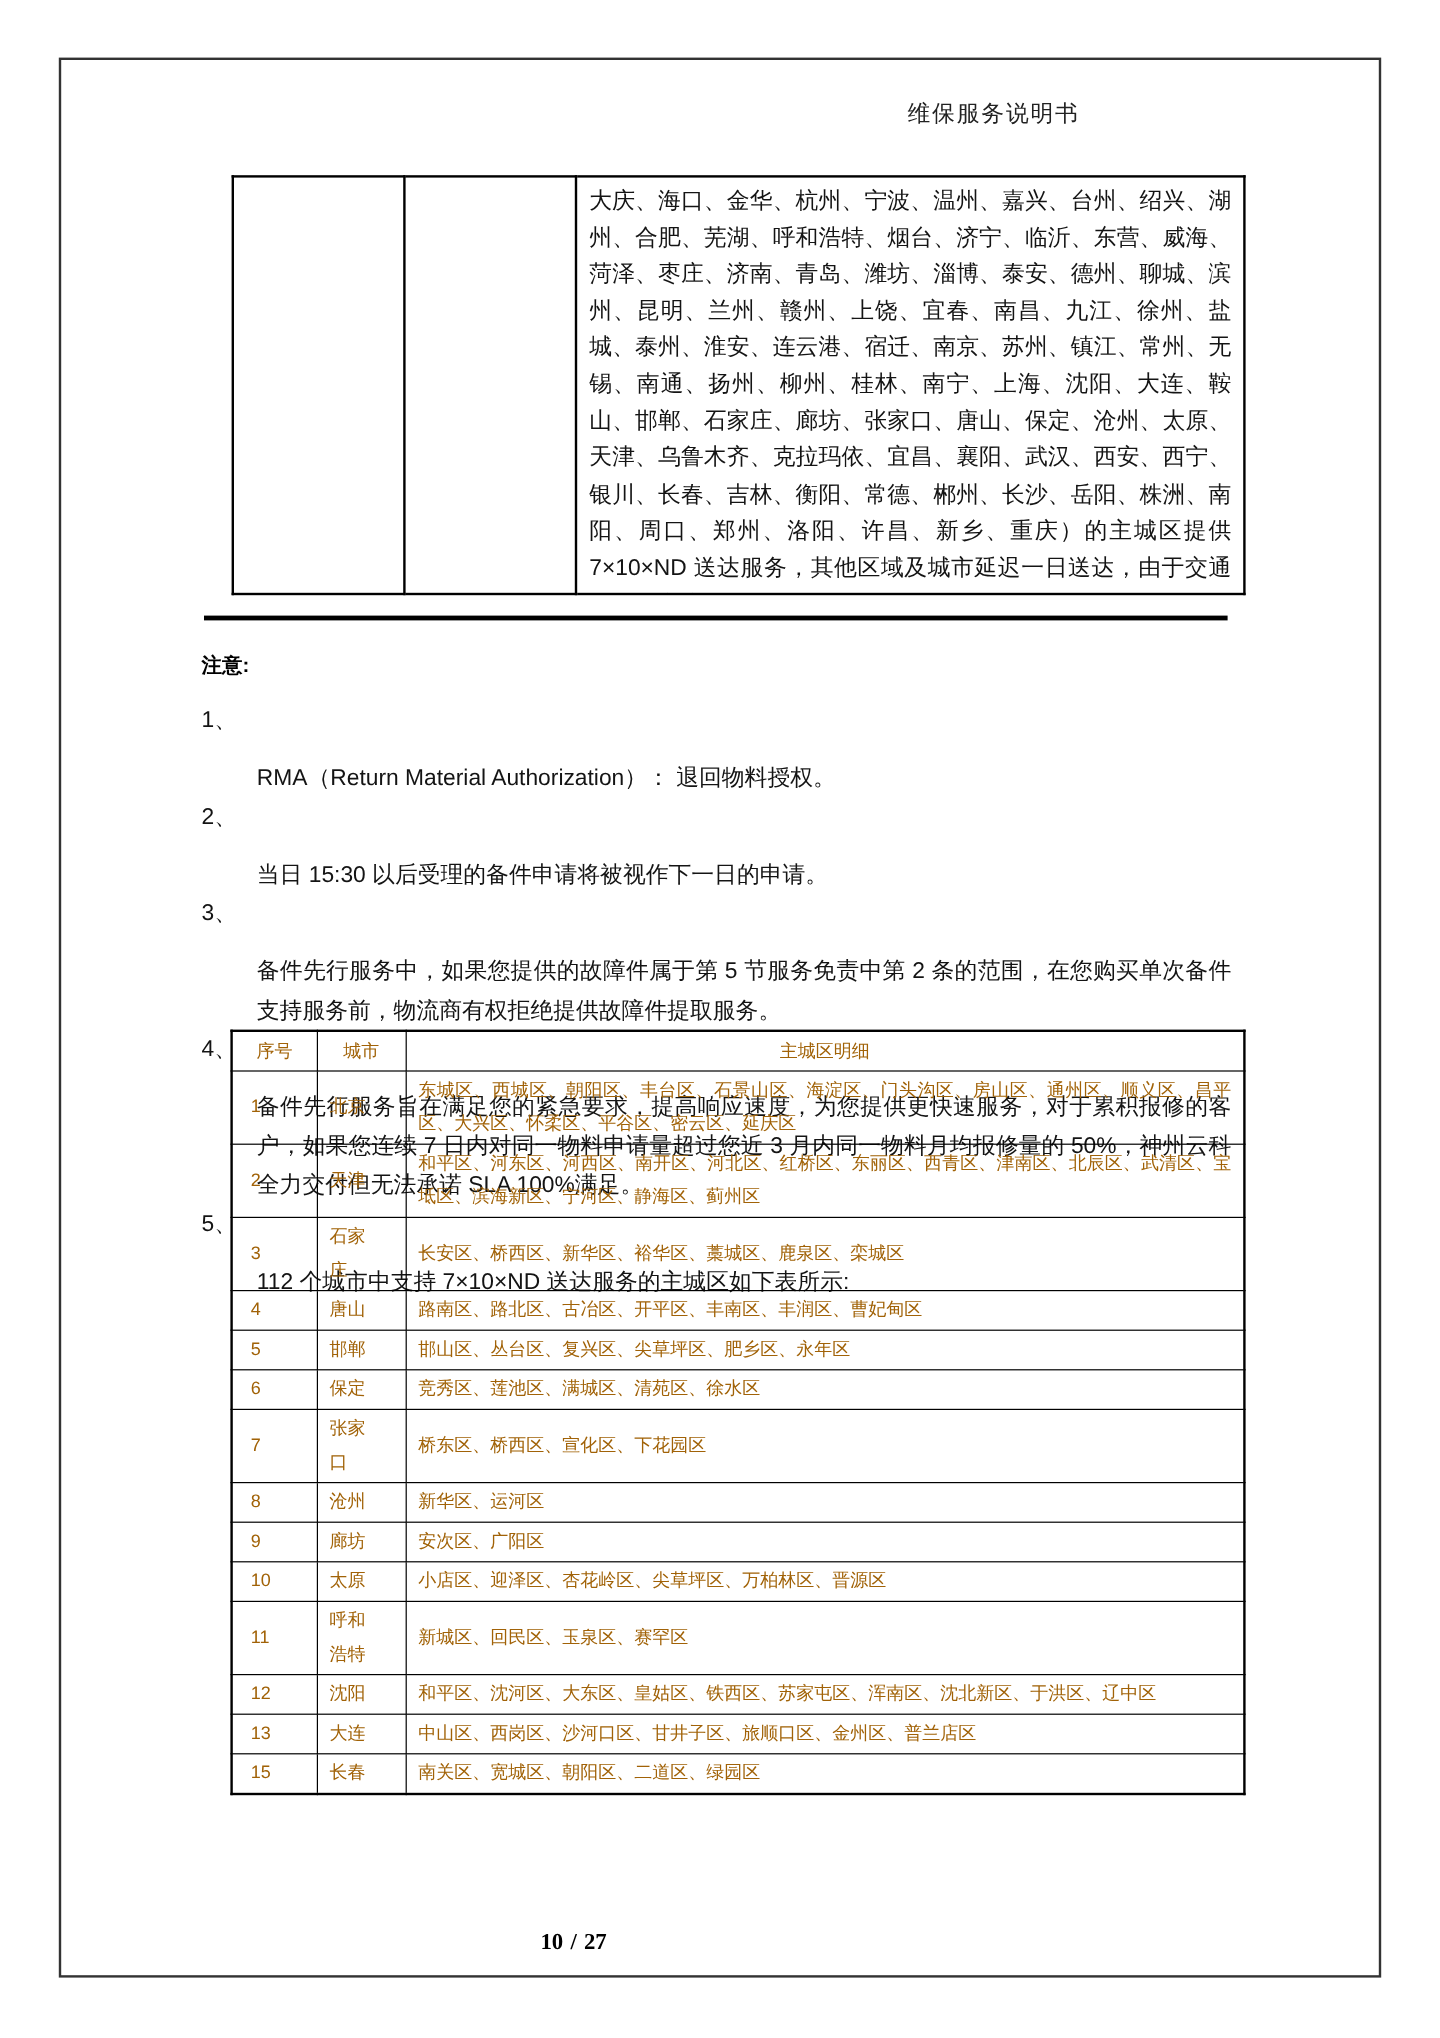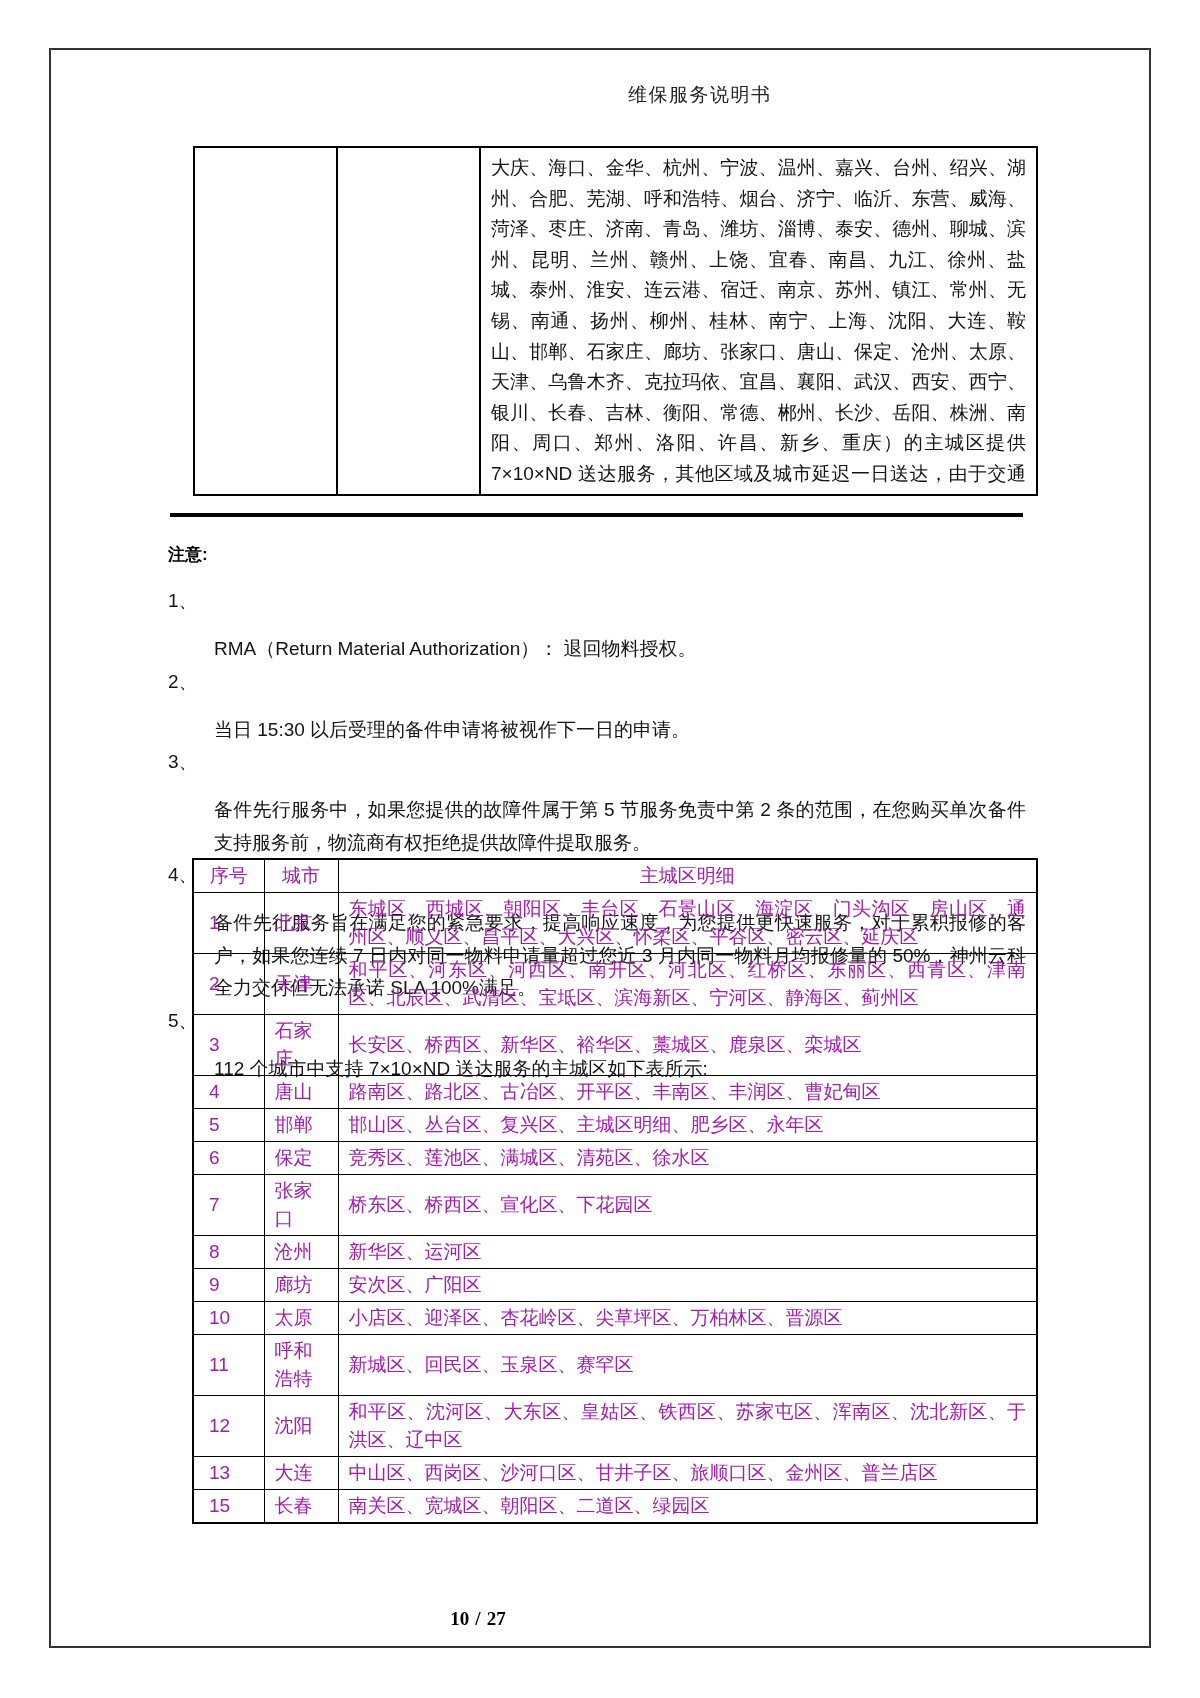--- a/index.html
+++ b/index.html
@@ -6,21 +6,21 @@
   .canvas {
     position:relative; width:1200px; height:1698px; background:#fff;
     font-family:"Liberation Sans","DejaVu Sans",sans-serif; color:#111;
     overflow:hidden;
   }
   .page-border {
     position:absolute; left:49px; top:48px; width:1098px; height:1596px;
     border:2px solid #333; background:#fff;
   }
   .doc-header {
-    position:absolute; right:172px; top:82px; width:400px; text-align:left;
+    position:absolute; right:172px; top:82px; width:400px; text-align:center;
     font-family:Liberation Serif, serif;
     font-size:19px; letter-spacing:1.5px; color:#222;
   }
   
   .top-table {
     position:absolute; left:193px; top:146px; width:843px;
     border-collapse:collapse; table-layout:fixed;
   }
   .top-table td { border:2px solid #000; vertical-align:top; padding:0; }
   .top-cell-text {
@@ -38,21 +38,21 @@
     font-size:17px; font-weight:bold; color:#000;
   }
   .notes { position:absolute; left:168px; top:585px; width:858px; }
   .note { display:flex; font-size:19px; line-height:32.5px; color:#141414; }
   .note-num { flex:0 0 46px; width:46px; }
   .note-body { flex:1; text-align:justify;margin-top:48px; }
   
   .city-table {
     position:absolute; left:192px; top:858px; width:844px;
     border-collapse:collapse; table-layout:fixed;
-    font-size:19px; color:#a21caf; border:2px solid #000;
+    font-size:15px; color:#a16207; border:2px solid #000;
   }
   .city-table th, .city-table td { border:1.5px solid #000; }
   .city-table th {
     font-weight:normal; height:30px; text-align:center; padding:1px 4px;
   }
   .city-table td { padding:2px 8px; line-height:28px; vertical-align:middle; }
   .city-table td.c-no { padding-left:15px; }
   .city-table td.c-city { padding-left:10px; padding-right:24px; word-break:break-all; }
   .city-table td.c-dist { text-align:justify; padding-left:10px; padding-right:10px; }
   
@@ -143,21 +143,21 @@
       <td class="c-dist">长安区、桥西区、新华区、裕华区、藁城区、鹿泉区、栾城区</td>
     </tr>
     <tr>
       <td class="c-no">4</td>
       <td class="c-city">唐山</td>
       <td class="c-dist">路南区、路北区、古冶区、开平区、丰南区、丰润区、曹妃甸区</td>
     </tr>
     <tr>
       <td class="c-no">5</td>
       <td class="c-city">邯郸</td>
-      <td class="c-dist">邯山区、丛台区、复兴区、主城区明细、肥乡区、永年区</td>
+      <td class="c-dist">邯山区、丛台区、复兴区、尖草坪区、肥乡区、永年区</td>
     </tr>
     <tr>
       <td class="c-no">6</td>
       <td class="c-city">保定</td>
       <td class="c-dist">竞秀区、莲池区、满城区、清苑区、徐水区</td>
     </tr>
     <tr>
       <td class="c-no">7</td>
       <td class="c-city">张家口</td>
       <td class="c-dist">桥东区、桥西区、宣化区、下花园区</td>

